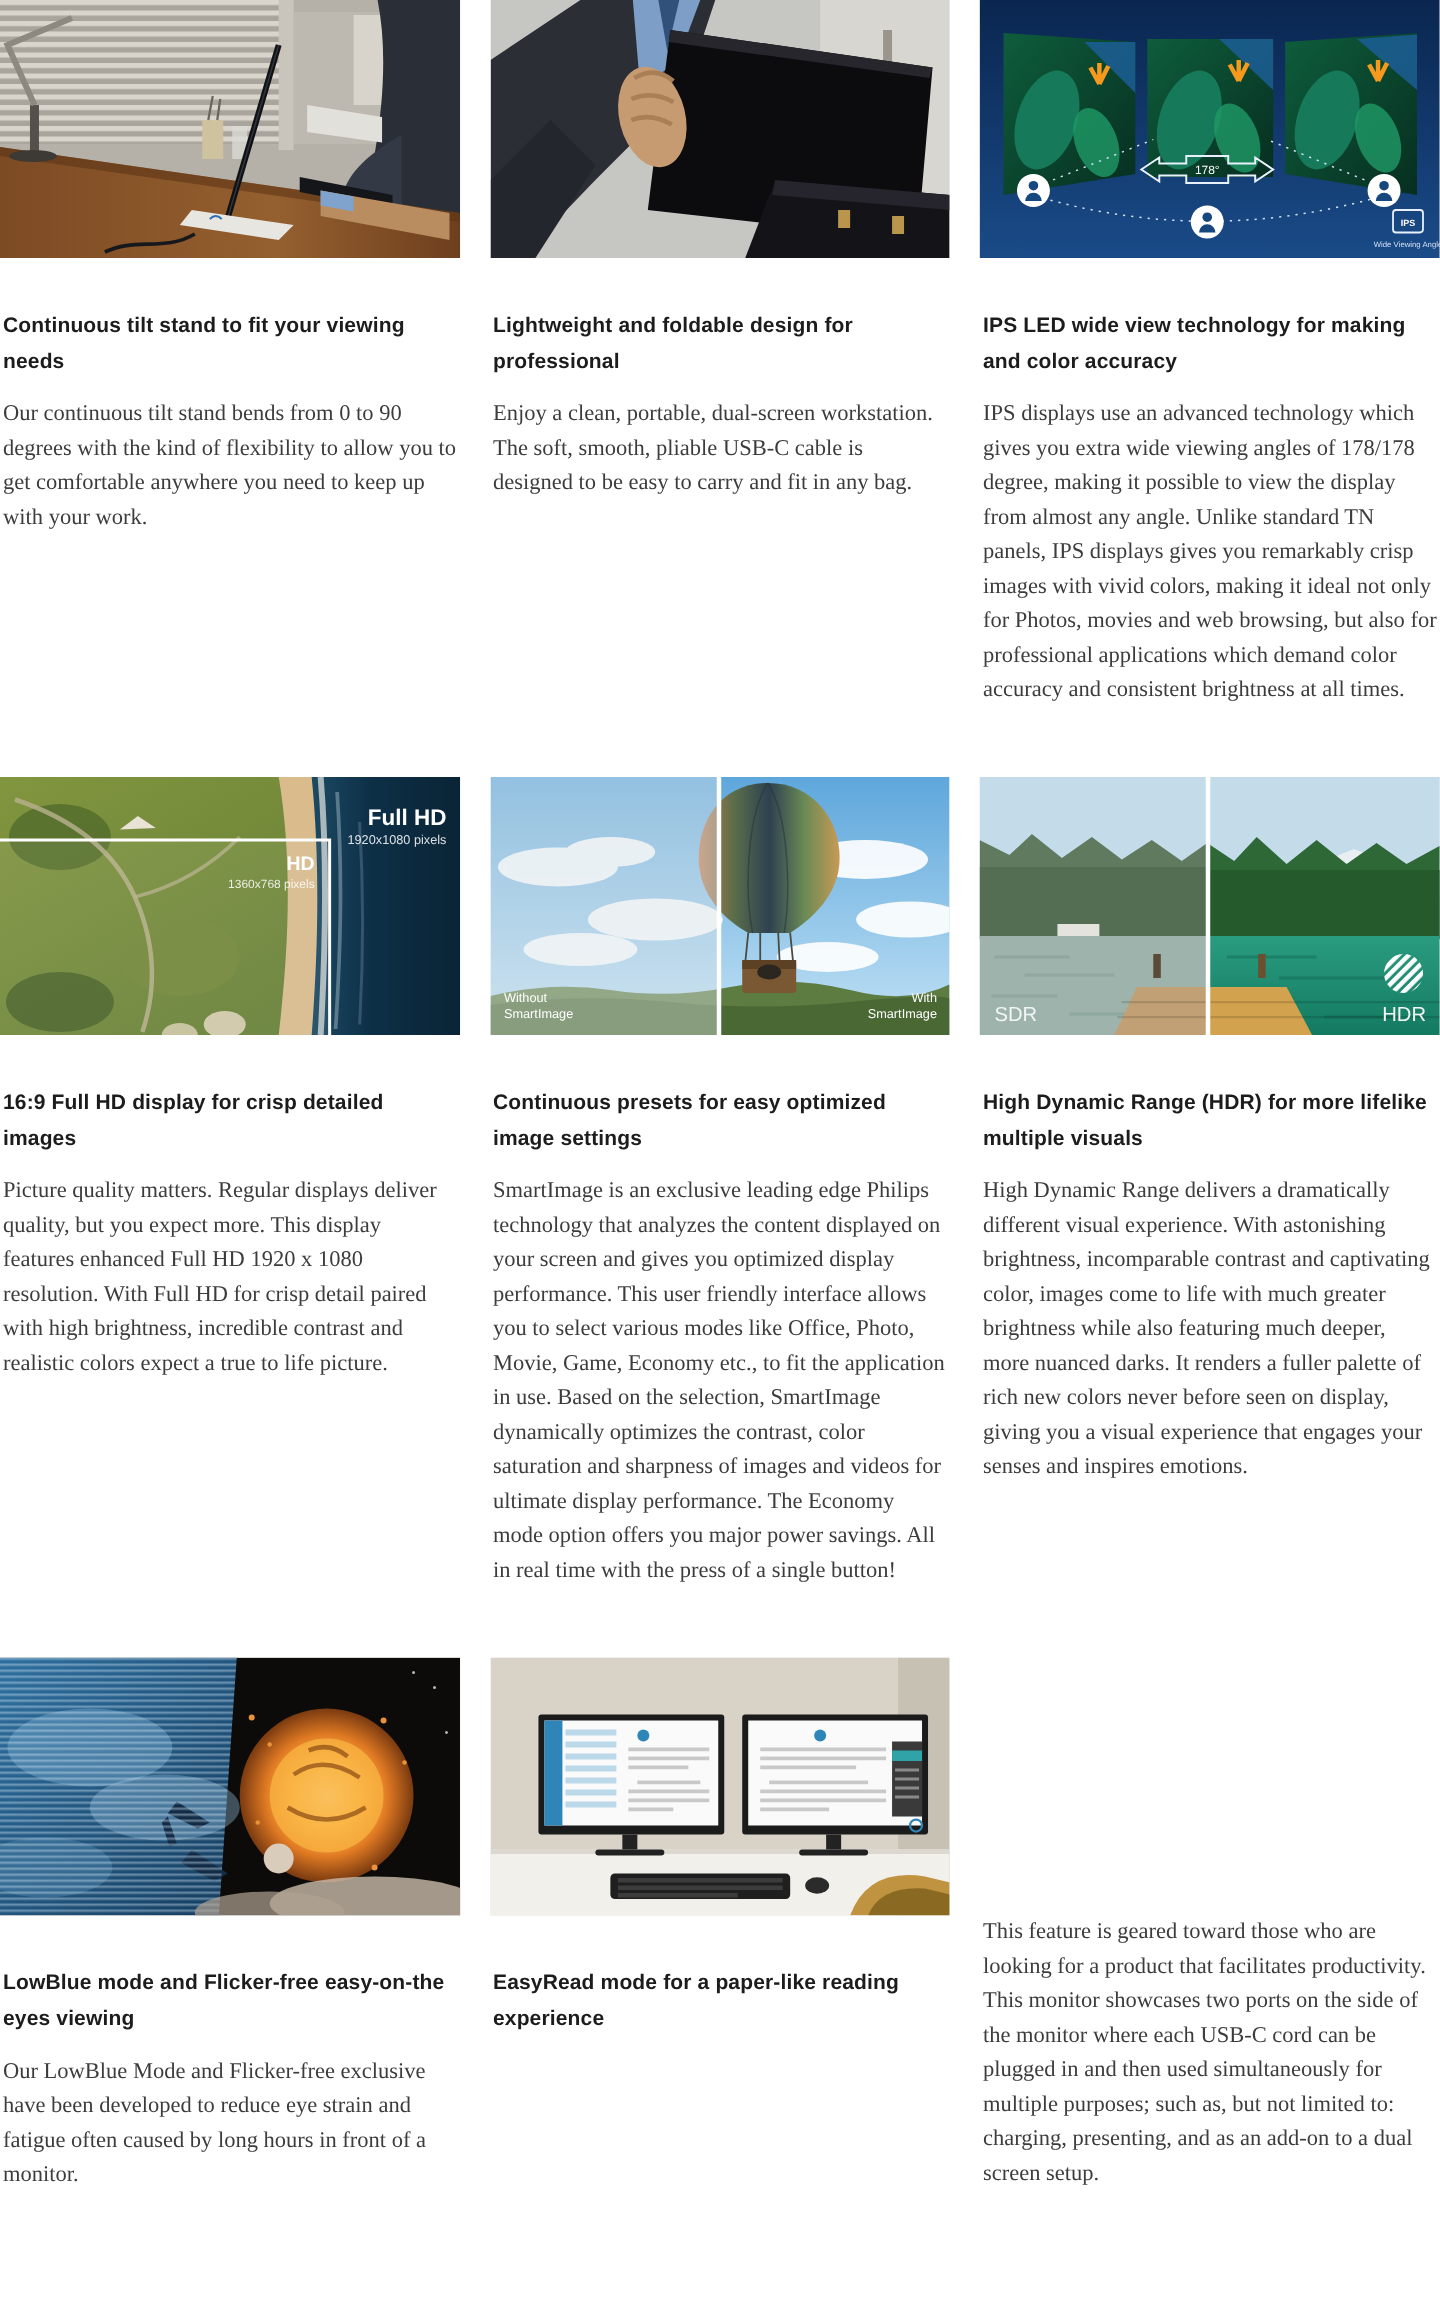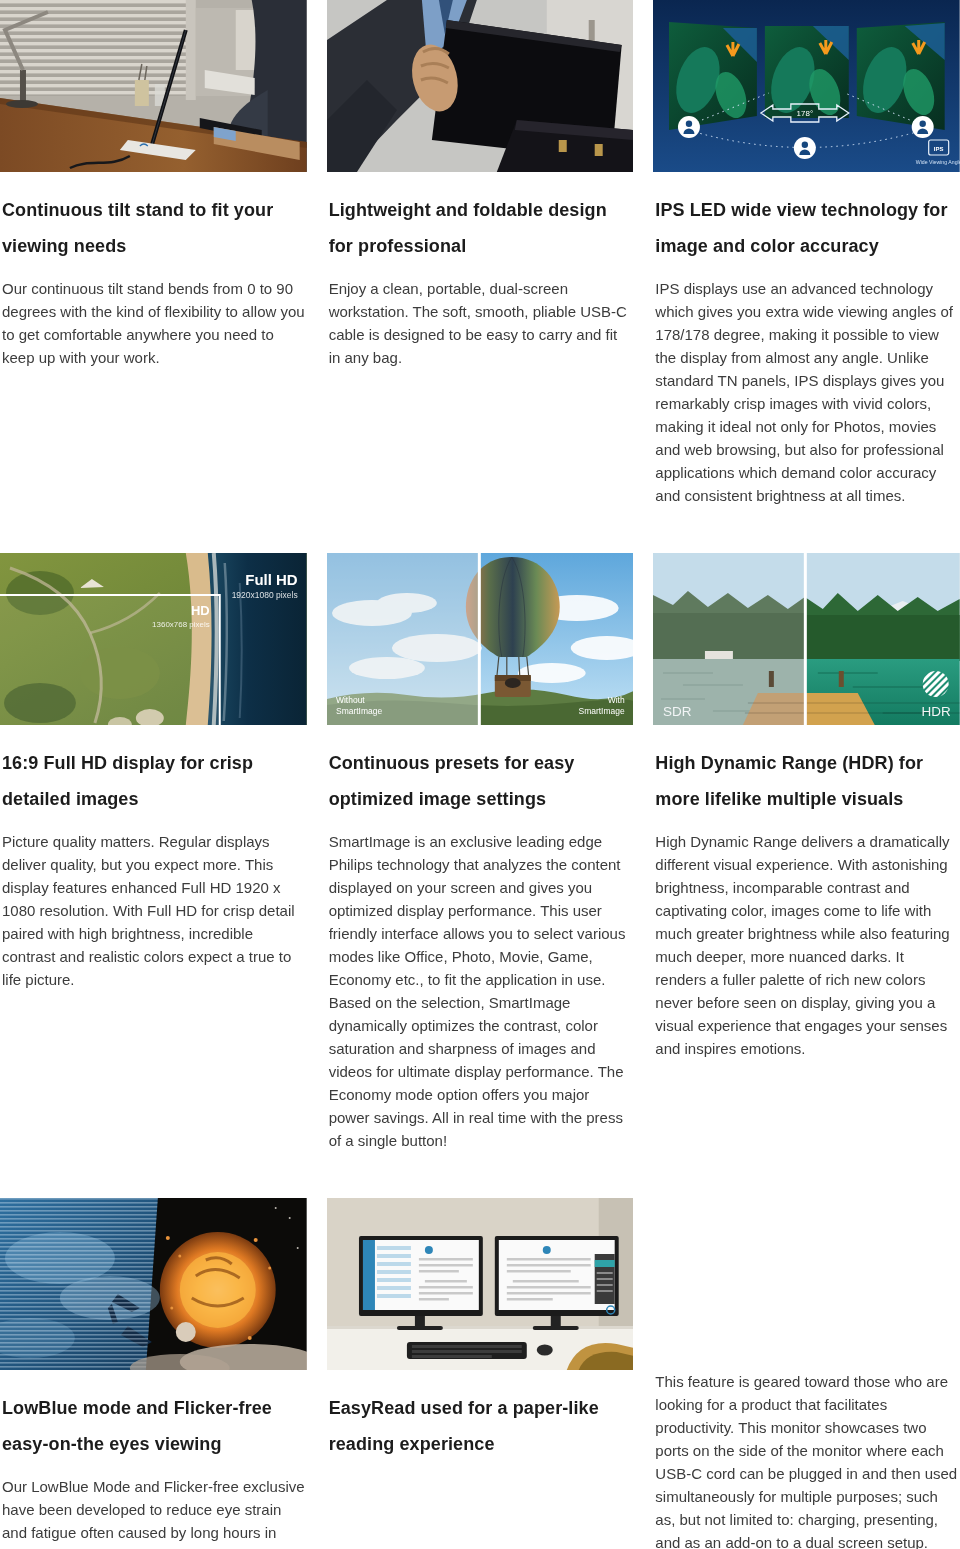--- a/index.html
+++ b/index.html
@@ -9,32 +9,33 @@
     grid-template-columns:repeat(3, 1fr);
     column-gap:20px;
     row-gap:46px;
     width:960px;
   }
   .card { display:block; }
   .img-wrap { height:172px; position:relative; overflow:hidden; background:#eee; }
   .img-wrap.empty { background:none; }
   .img-wrap svg { display:block; width:100%; height:100%; }
   h2 {
-    margin:20px 2px 13px 2px;
-    font-size:18px;
-    line-height:36px;
+    margin:32px 2px 13px 2px;
+    font-size:14px;
+    line-height:24px;
     font-weight:700;
     color:#1c1c1c;
     letter-spacing:.1px;
   }
   p {
     margin:0 2px;
     font-size:15px;
     line-height:23px;
     color:#3c3c3c;
+    font-family:Liberation Serif, serif;
   }
   .svg-label { font-family:"Liberation Sans", sans-serif; }
 </style>
 </head>
 <body>
 
 <div class="grid">
 
   <div class="card">
     <div class="img-wrap">
@@ -161,21 +162,21 @@
             <circle cy="-3.2" r="3.2" fill="#16477e"></circle>
             <path d="M-5.5,7 A5.5,5.5 0 0 1 5.5,7 Z" fill="#16477e"></path>
         </g>
         <g transform="translate(286,148)">
           <rect x="-10" y="-8" width="20" height="15" rx="2" fill="none" stroke="#e8f1fb" stroke-width="1.2"></rect>
           <text class="svg-label" x="0" y="2.5" font-size="6" font-weight="bold" fill="#ffffff" text-anchor="middle">IPS</text>
           <text class="svg-label" x="0" y="16.5" font-size="5.2" fill="#cfe0f5" text-anchor="middle">Wide Viewing Angle</text>
         </g>
       </svg>
     </div>
-    <h2>IPS LED wide view technology for image and color accuracy</h2>
+    <h2>IPS LED wide view technology for making and color accuracy</h2>
     <p>IPS displays use an advanced technology which gives you extra wide viewing angles of 178/178 degree, making it possible to view the display from almost any angle. Unlike standard TN panels, IPS displays gives you remarkably crisp images with vivid colors, making it ideal not only for Photos, movies and web browsing, but also for professional applications which demand color accuracy and consistent brightness at all times.</p>
   </div>
 
   <div class="card">
     <div class="img-wrap">
       <svg viewBox="0 0 307 172" preserveAspectRatio="none">
         <defs>
           <linearGradient id="landG" x1="0" y1="0" x2="1" y2="1">
             <stop offset="0" stop-color="#82953f"></stop>
               <stop offset="1" stop-color="#5e7a33"></stop>
@@ -421,21 +422,21 @@
               <rect x="85" y="147" width="110" height="3"></rect>
               <rect x="85" y="152" width="110" height="3"></rect>
               <rect x="85" y="157" width="80" height="3"></rect>
             </g>
         </g>
         <ellipse cx="218" cy="152" rx="8" ry="5.5" fill="#2b2b2b"></ellipse>
         <path d="M240,172 Q252,140 290,146 L307,150 L307,172 Z" fill="#c09340"></path>
         <path d="M252,172 Q260,152 290,154 L307,158 L307,172 Z" fill="#8a6a22"></path>
       </svg>
     </div>
-    <h2>EasyRead used for a paper-like reading experience</h2>
+    <h2>EasyRead mode for a paper-like reading experience</h2>
     <p></p>
   </div>
 
   <div class="card">
     <div class="img-wrap empty"></div>
     <p>This feature is geared toward those who are looking for a product that facilitates productivity. This monitor showcases two ports on the side of the monitor where each USB-C cord can be plugged in and then used simultaneously for multiple purposes; such as, but not limited to: charging, presenting, and as an add-on to a dual screen setup.</p>
   </div>
 
 </div>
 

